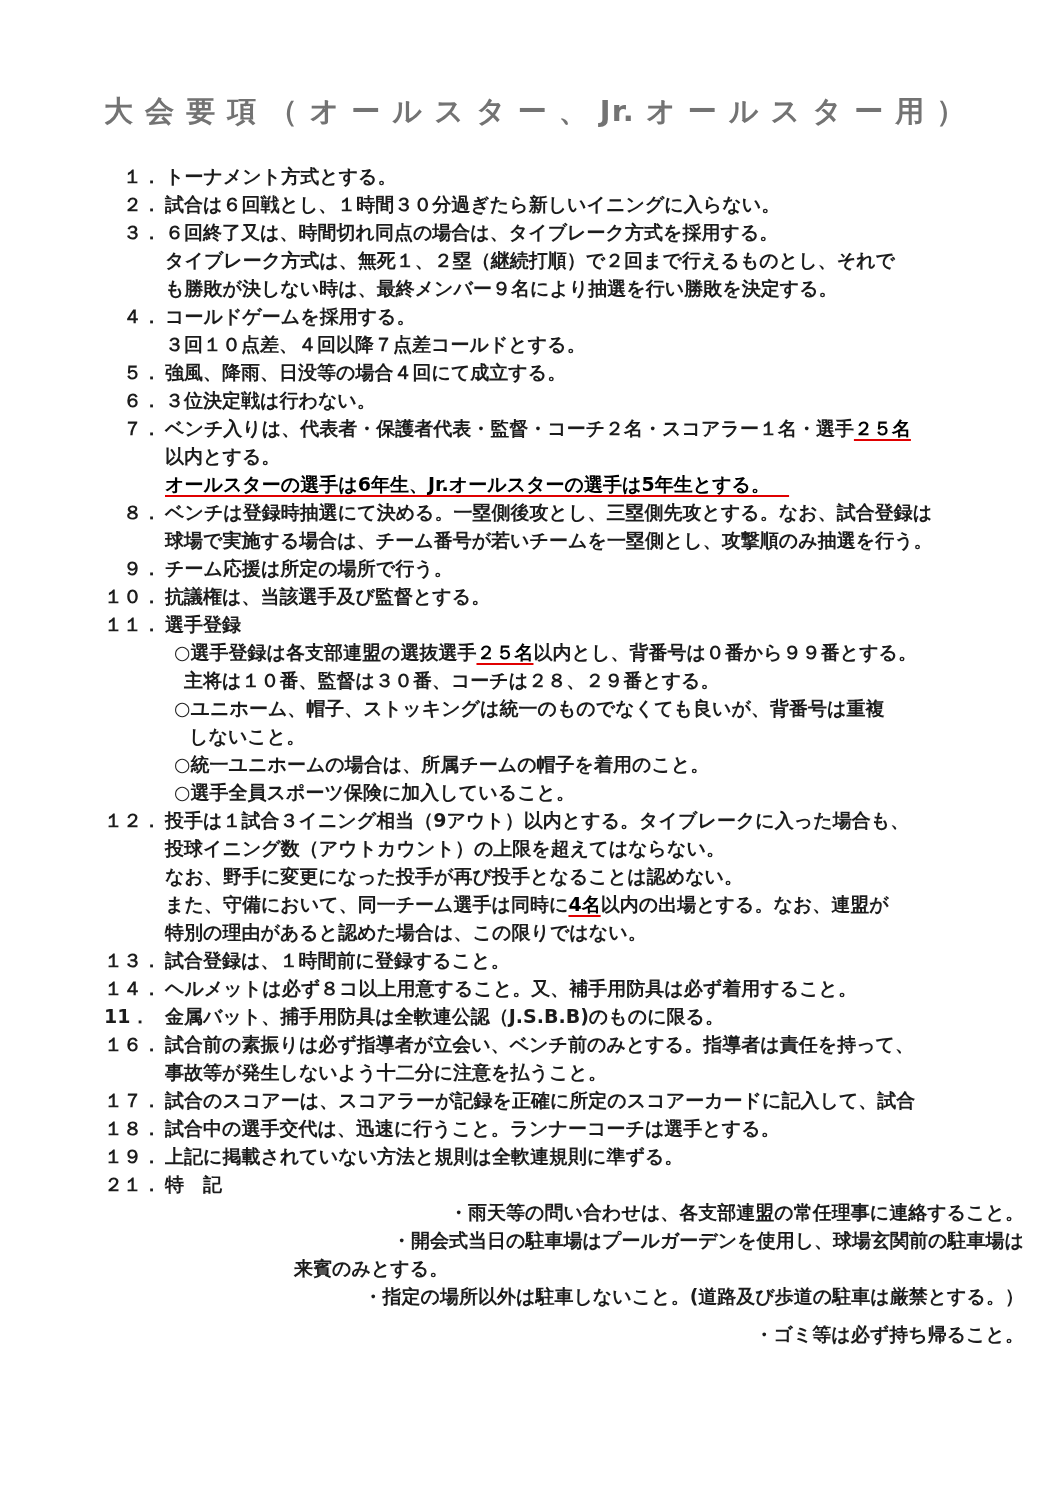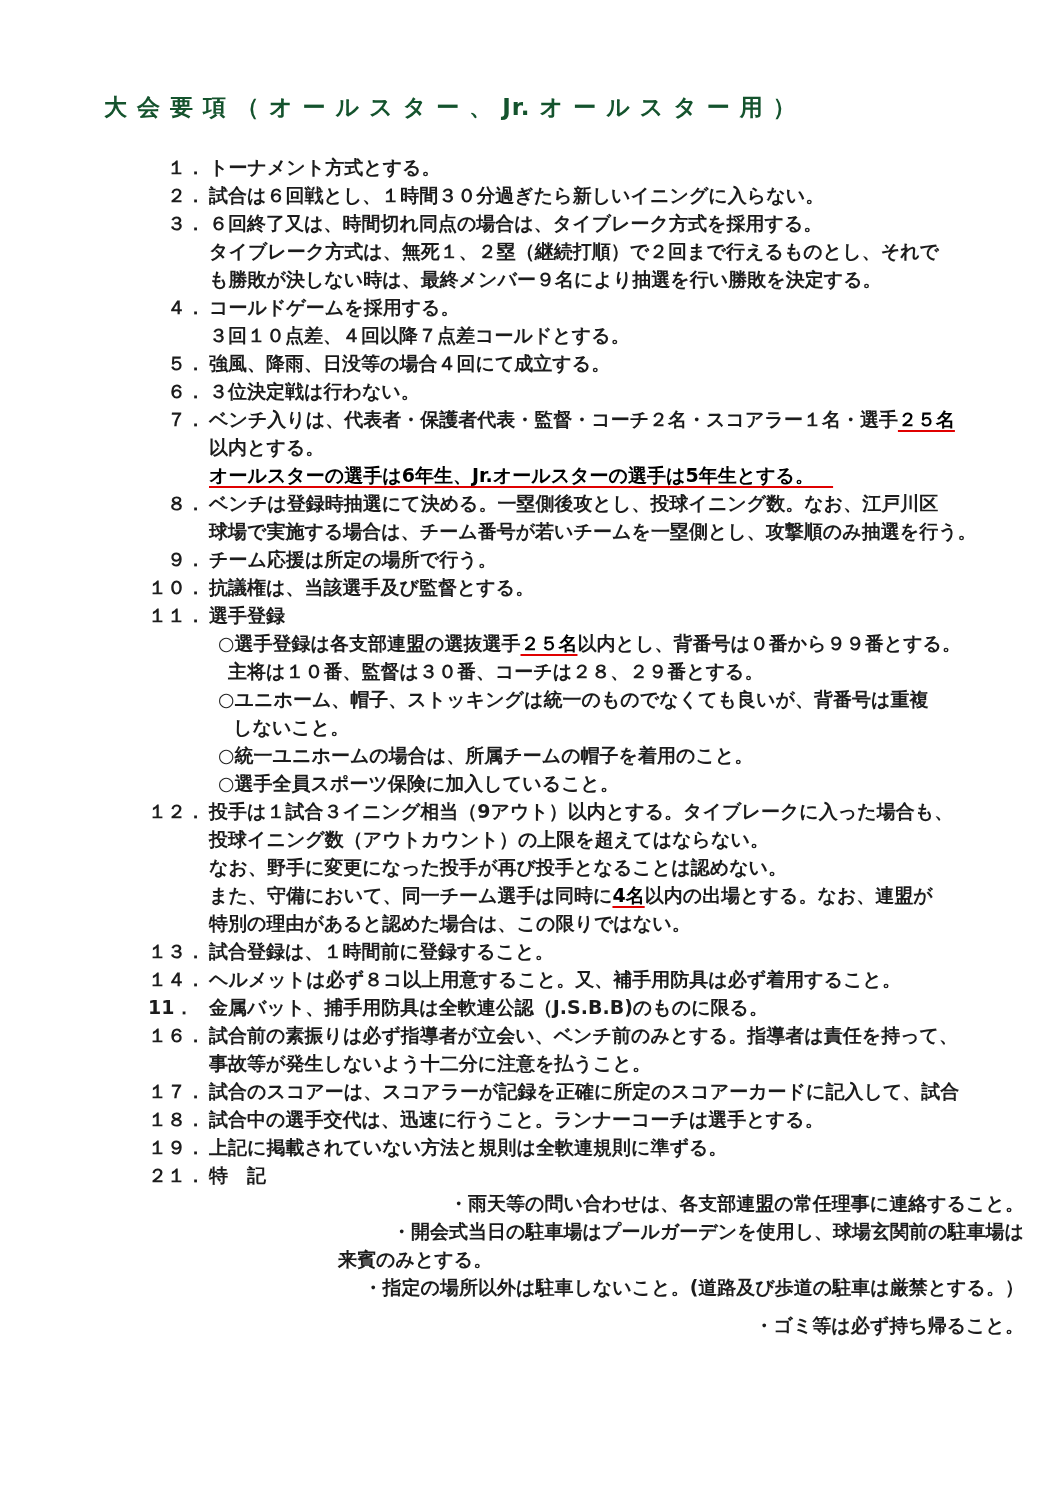--- a/index.html
+++ b/index.html
@@ -15,36 +15,35 @@
     color: #1c1c1c;
     overflow: hidden;
   }
   .doc {
     position: absolute;
     left: 104px;
     top: 92px;
     width: 920px;
   }
   .title {
-    font-size: 23px;
+    font-size: 29px;
     font-weight: 800;
-    color: #14532d;
+    color: #737373;
     white-space: pre;
     letter-spacing: 1px;
     margin: 0 0 30px 0;
   }
   .rules-list {
     font-size: 19px;
     font-weight: 600;
   }
   .row {
     line-height: 28px;
     height: 28px;
     white-space: pre;
-    margin-left: 44px;
   }
   .num {
     display: inline-block;
     min-width: 61px;
     white-space: pre;
   }
   .cont    { padding-left: 61px; }
   .sub     { padding-left: 70px; }
   .sub2    { padding-left: 80px; }
   .sub3    { padding-left: 85px; }
@@ -70,21 +69,21 @@
       <div class="row"><span class="num">　３．</span><span>６回終了又は、時間切れ同点の場合は、タイブレーク方式を採用する。</span></div>
       <div class="row cont"><span>タイブレーク方式は、無死１、２塁（継続打順）で２回まで行えるものとし、それで</span></div>
       <div class="row cont"><span>も勝敗が決しない時は、最終メンバー９名により抽選を行い勝敗を決定する。</span></div>
       <div class="row"><span class="num">　４．</span><span>コールドゲームを採用する。</span></div>
       <div class="row cont"><span>３回１０点差、４回以降７点差コールドとする。</span></div>
       <div class="row"><span class="num">　５．</span><span>強風、降雨、日没等の場合４回にて成立する。</span></div>
       <div class="row"><span class="num">　６．</span><span>３位決定戦は行わない。</span></div>
       <div class="row"><span class="num">　７．</span><span>ベンチ入りは、代表者・保護者代表・監督・コーチ２名・スコアラー１名・選手</span><span class="redu">２５名</span></div>
       <div class="row cont"><span>以内とする。</span></div>
       <div class="row cont"><span class="redu">オールスターの選手は6年生、Jr.オールスターの選手は5年生とする。　</span></div>
-      <div class="row"><span class="num">　８．</span><span>ベンチは登録時抽選にて決める。一塁側後攻とし、投球イニング数。なお、江戸川区</span></div>
+      <div class="row"><span class="num">　８．</span><span>ベンチは登録時抽選にて決める。一塁側後攻とし、三塁側先攻とする。なお、試合登録は</span></div>
       <div class="row cont"><span>球場で実施する場合は、チーム番号が若いチームを一塁側とし、攻撃順のみ抽選を行う。</span></div>
       <div class="row"><span class="num">　９．</span><span>チーム応援は所定の場所で行う。</span></div>
       <div class="row"><span class="num">１０．</span><span>抗議権は、当該選手及び監督とする。</span></div>
       <div class="row"><span class="num">１１．</span><span>選手登録</span></div>
       <div class="row sub"><span>○選手登録は各支部連盟の選抜選手</span><span class="redu">２５名</span><span>以内とし、背番号は０番から９９番とする。</span></div>
       <div class="row sub2"><span>主将は１０番、監督は３０番、コーチは２８、２９番とする。</span></div>
       <div class="row sub"><span>○ユニホーム、帽子、ストッキングは統一のものでなくても良いが、背番号は重複</span></div>
       <div class="row sub3"><span>しないこと。</span></div>
       <div class="row sub"><span>○統一ユニホームの場合は、所属チームの帽子を着用のこと。</span></div>
       <div class="row sub"><span>○選手全員スポーツ保険に加入していること。</span></div>

